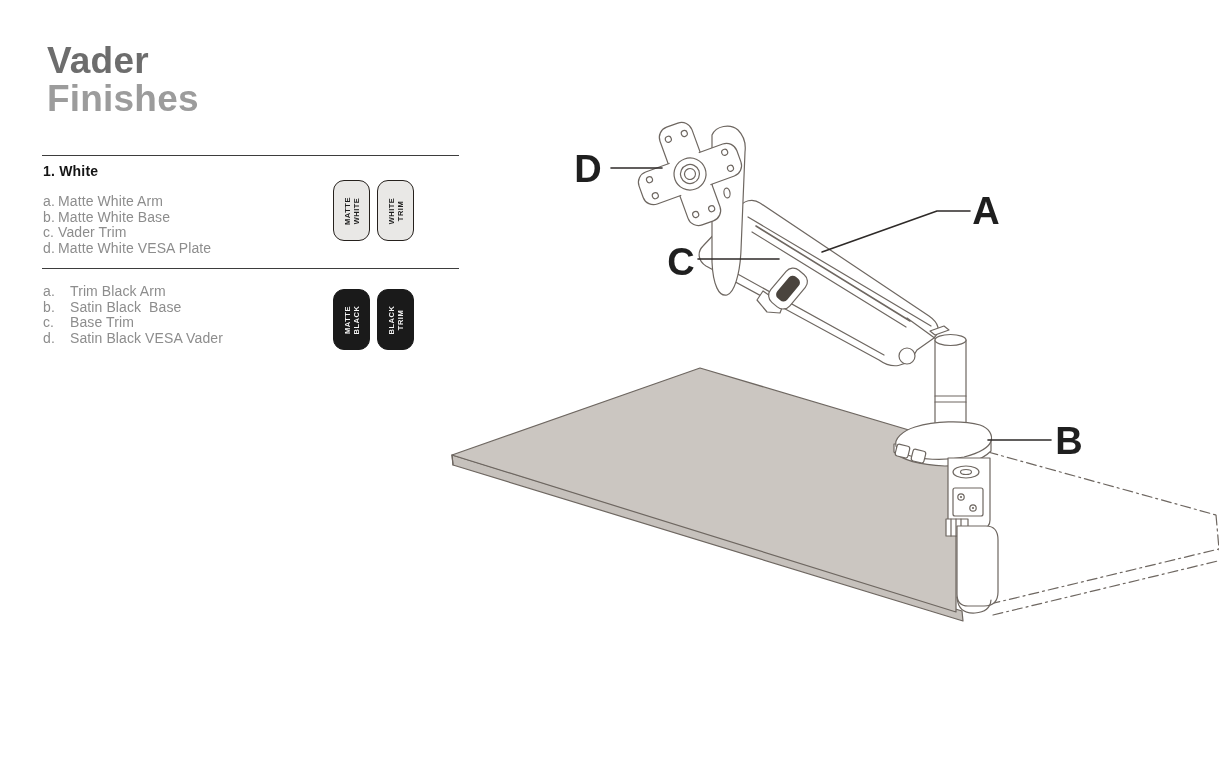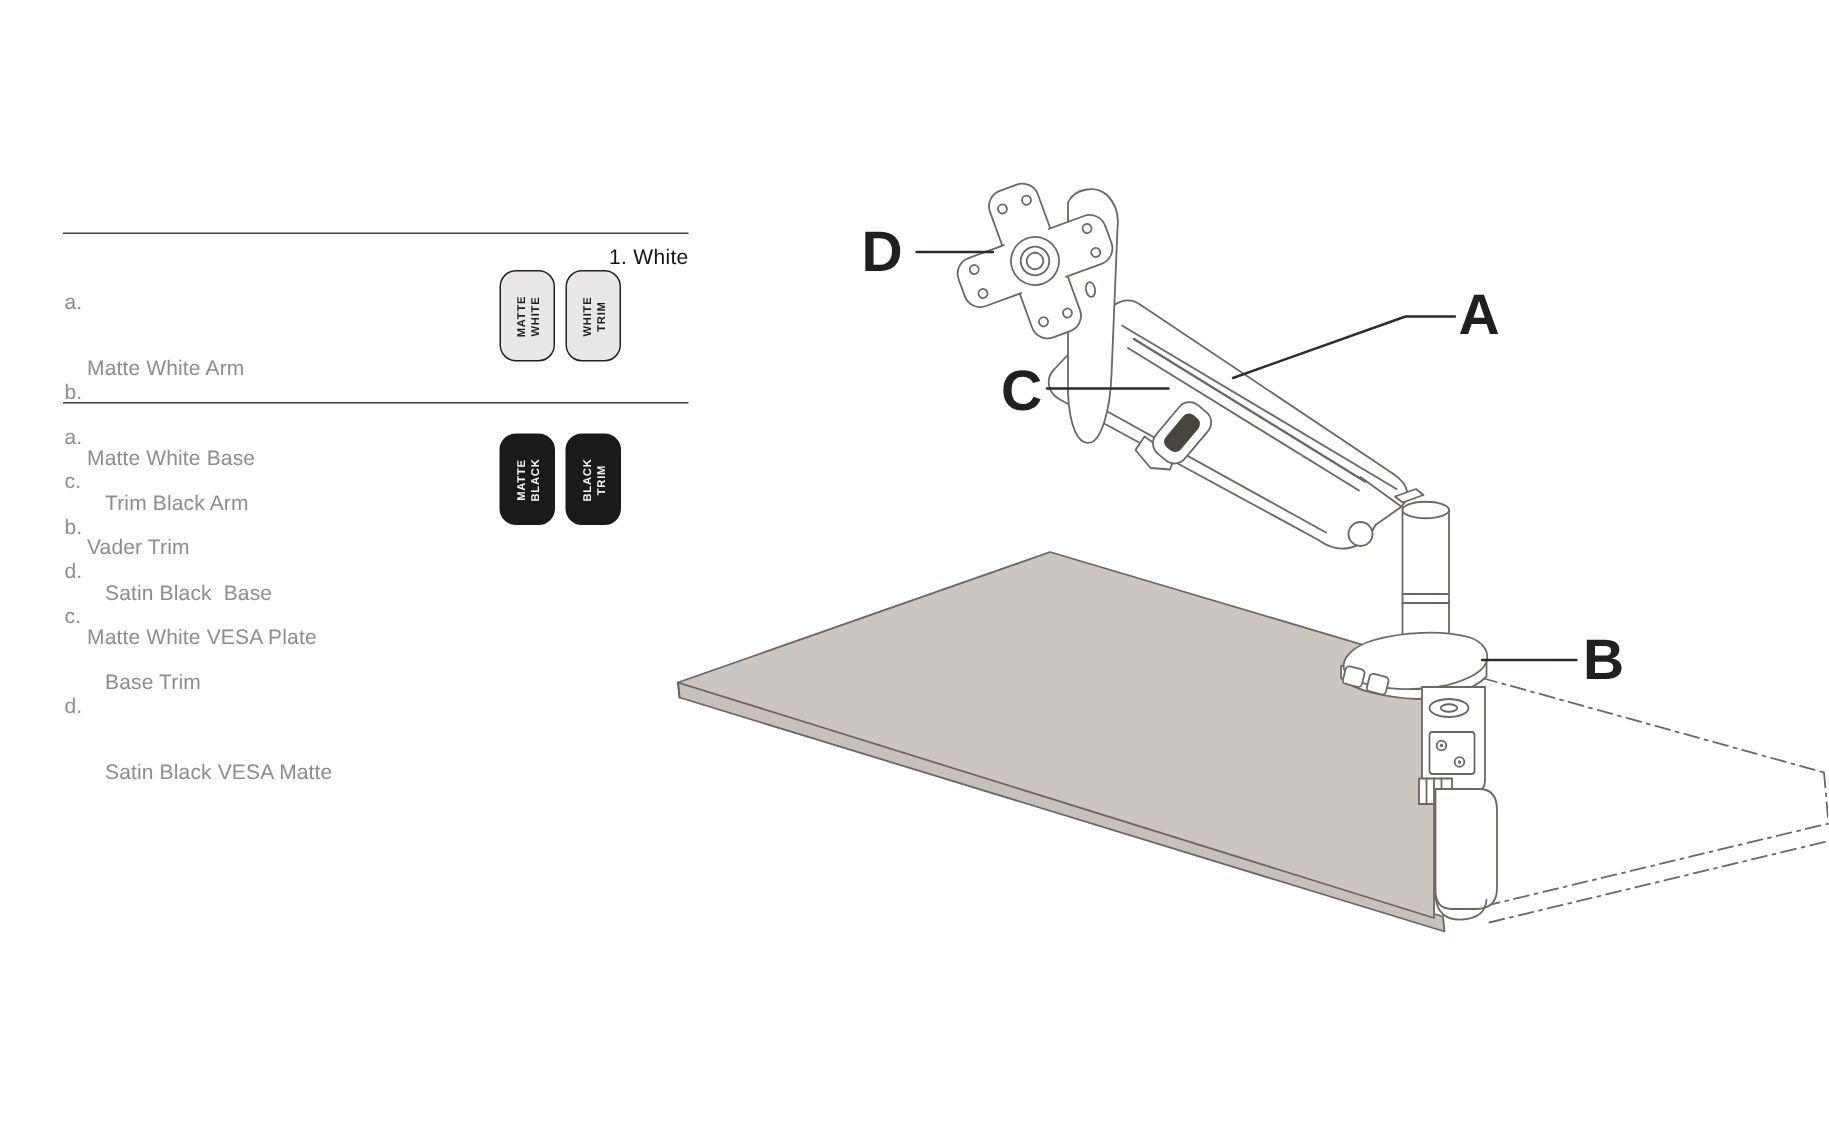--- a/index.html
+++ b/index.html
@@ -10,26 +10,26 @@
   
   .title-block { position:absolute; left:47px; top:42px; }
   .title-line { font-size:37px; font-weight:700; line-height:38px; letter-spacing:0.2px; }
   .title-line.l1 { color:#6d6d6d; }
   .title-line.l2 { color:#9c9c9c; }
 
   
   .finishes { position:absolute; left:42px; top:155px; width:417px; }
   .fsection { position:relative; }
   .fsection .rule { border:none; border-top:1.5px solid #3d3d3d; height:0; }
-  .fsection h2 { margin:7px 0 0 1px; font-size:14px; font-weight:400; color:#141414; letter-spacing:0.2px;text-align:right; }
+  .fsection h2 { margin:7px 0 0 1px; font-size:14px; font-weight:700; color:#141414; letter-spacing:0.2px; }
   .finish-list { list-style:none; margin:15px 0 0 1px; }
   .finish-list li { display:flex; font-size:14px; line-height:15.6px; color:#8d8d8d; letter-spacing:0.1px; }
   .finish-list .letter { flex:0 0 15px; }
   .fsection.black .finish-list .letter { flex-basis:27px; }
-  .finish-list .label { white-space:pre;margin-top:44px; }
+  .finish-list .label { white-space:pre; }
   .sec-white { height:113px; }
   .sec-black { height:100px; }
 
   .swatch { position:absolute; width:37px; height:61px; border-radius:11px; }
   .swatch.light { background:#e9e8e6; border:1.5px solid #26211d; }
   .swatch.dark  { background:#1a1a1a; border:1.5px solid #1a1a1a; }
   .swatch .swatch-text { position:absolute; top:50%; left:50%;
       transform:translate(-50%,-50%) rotate(-90deg);
       font-size:7.5px; font-weight:700; line-height:9px; letter-spacing:0.5px;
       text-align:center; white-space:nowrap; color:#1d1d1d; }
@@ -48,20 +48,24 @@
   .callout.d { left:588px; top:169px; }
   .callout.a { left:986px; top:211px; }
   .callout.c { left:681px; top:262px; }
   .callout.b { left:1069px; top:441px; }
 </style>
 </head>
 <body>
 
 <div class="page">
 
+  <div class="title-block">
+    <div class="title-line l1">Vader</div>
+    <div class="title-line l2">Finishes</div>
+  </div>
 
   <div class="finishes">
 
     <div class="fsection sec-white white">
       <hr class="rule">
       <h2>1. White</h2>
       <ul class="finish-list">
         <li>
             <span class="letter">a.</span>
             <span class="label">Matte White Arm</span>
@@ -103,21 +107,21 @@
         <li>
             <span class="letter">b.</span>
             <span class="label">Satin Black  Base</span>
           </li>
         <li>
             <span class="letter">c.</span>
             <span class="label">Base Trim</span>
           </li>
         <li>
             <span class="letter">d.</span>
-            <span class="label">Satin Black VESA Matte</span>
+            <span class="label">Satin Black VESA Vader</span>
           </li>
       </ul>
       <div class="swatch dark s1">
         <div class="swatch-text">
           <span>MATTE</span>
           <span>BLACK</span>
         </div>
       </div>
       <div class="swatch dark s2">
         <div class="swatch-text">

